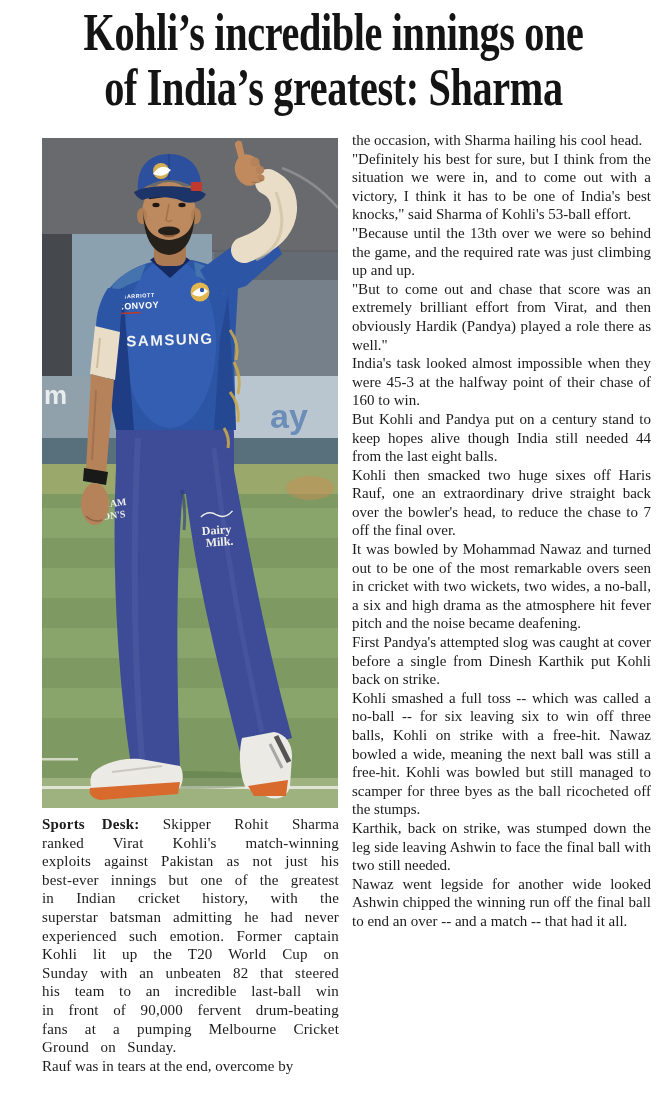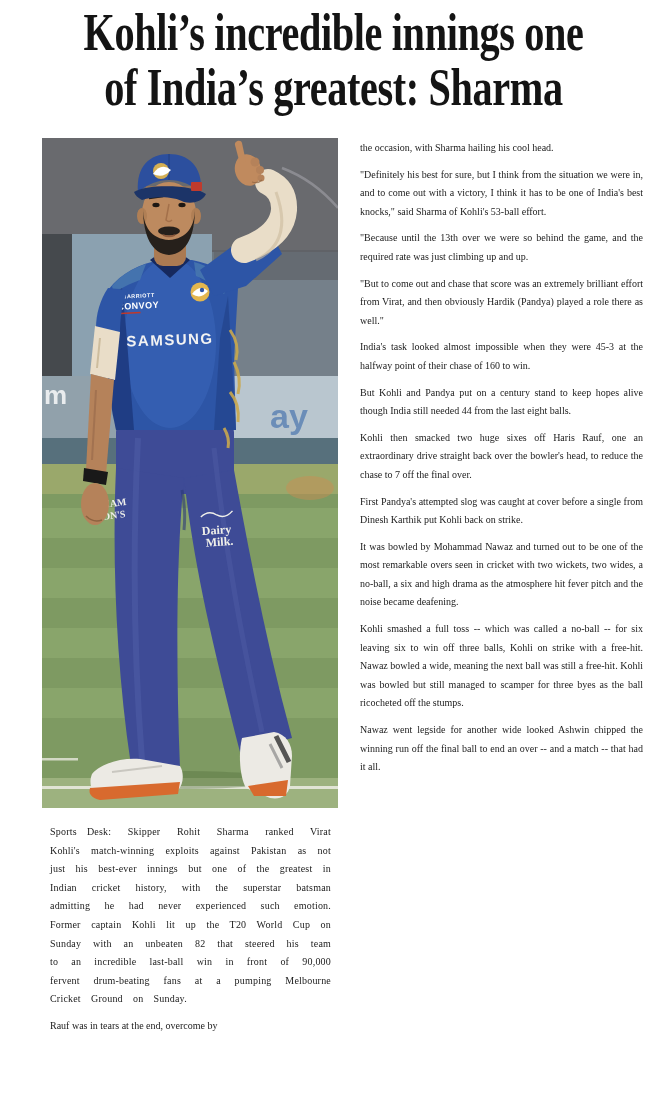--- a/index.html
+++ b/index.html
@@ -14,27 +14,27 @@
     transform:scaleX(0.76);transform-origin:50% 0;
     padding-top:5px;white-space:nowrap;
   }
   .photo{
     position:absolute;left:42px;top:138px;width:296px;height:670px;
     overflow:hidden;background:#696a6e;
   }
   .photo svg{display:block;width:296px;height:670px;}
   .col{position:absolute;color:#1b1b1b;}
   .col p{
-    margin:8px;text-align:justify;
-    font-size:10px;line-height:18.6px;
+    margin:0;text-align:justify;
+    font-size:15px;line-height:18.6px;
   }
   .col-left{left:42px;top:815px;width:297px;}
   .col-right{left:352px;top:131px;width:299px;}
   .col-left p.lede{word-spacing:7.5px;letter-spacing:0.2px;}
-  .byline{font-weight:normal;word-spacing:1px;}
+  .byline{font-weight:bold;word-spacing:1px;}
   .svg-sans{font-family:"Liberation Sans",sans-serif;}
   .svg-serif{font-family:"Liberation Serif",serif;}
 </style>
 </head>
 <body>
 
 <div class="headline">
   <div>Kohli’s incredible innings one</div>
   <div>of India’s greatest: Sharma</div>
 </div>
@@ -197,17 +197,18 @@
 </div>
 
 <div class="col col-right">
   <p>the occasion, with Sharma hailing his cool head.</p>
   <p>"Definitely his best for sure, but I think from the situation we were in, and to come out with a victory, I think it has to be one of India's best knocks," said Sharma of Kohli's 53-ball effort.</p>
   <p>"Because until the 13th over we were so behind the game, and the required rate was just climbing up and up.</p>
   <p>"But to come out and chase that score was an extremely brilliant effort from Virat, and then obviously Hardik (Pandya) played a role there as well."</p>
   <p>India's task looked almost impossible when they were 45-3 at the halfway point of their chase of 160 to win.</p>
   <p>But Kohli and Pandya put on a century stand to keep hopes alive though India still needed 44 from the last eight balls.</p>
   <p>Kohli then smacked two huge sixes off Haris Rauf, one an extraordinary drive straight back over the bowler's head, to reduce the chase to 7 off the final over.</p>
+  <p>It was bowled by Mohammad Nawaz and turned out to be one of the most remarkable overs seen in cricket with two wickets, two wides, a no-ball, a six and high drama as the atmosphere hit fever pitch and the noise became deafening.</p>
   <p>First Pandya's attempted slog was caught at cover before a single from Dinesh Karthik put Kohli back on strike.</p>
-  <p>It was bowled by Mohammad Nawaz and turned out to be one of the most remarkable overs seen in cricket with two wickets, two wides, a no-ball, a six and high drama as the atmosphere hit fever pitch and the noise became deafening.</p>
   <p>Kohli smashed a full toss -- which was called a no-ball -- for six leaving six to win off three balls, Kohli on strike with a free-hit. Nawaz bowled a wide, meaning the next ball was still a free-hit. Kohli was bowled but still managed to scamper for three byes as the ball ricocheted off the stumps.</p>
+  <p>Karthik, back on strike, was stumped down the leg side leaving Ashwin to face the final ball with two still needed.</p>
   <p>Nawaz went legside for another wide looked Ashwin chipped the winning run off the final ball to end an over -- and a match -- that had it all.</p>
 </div>
 
 </body></html>

